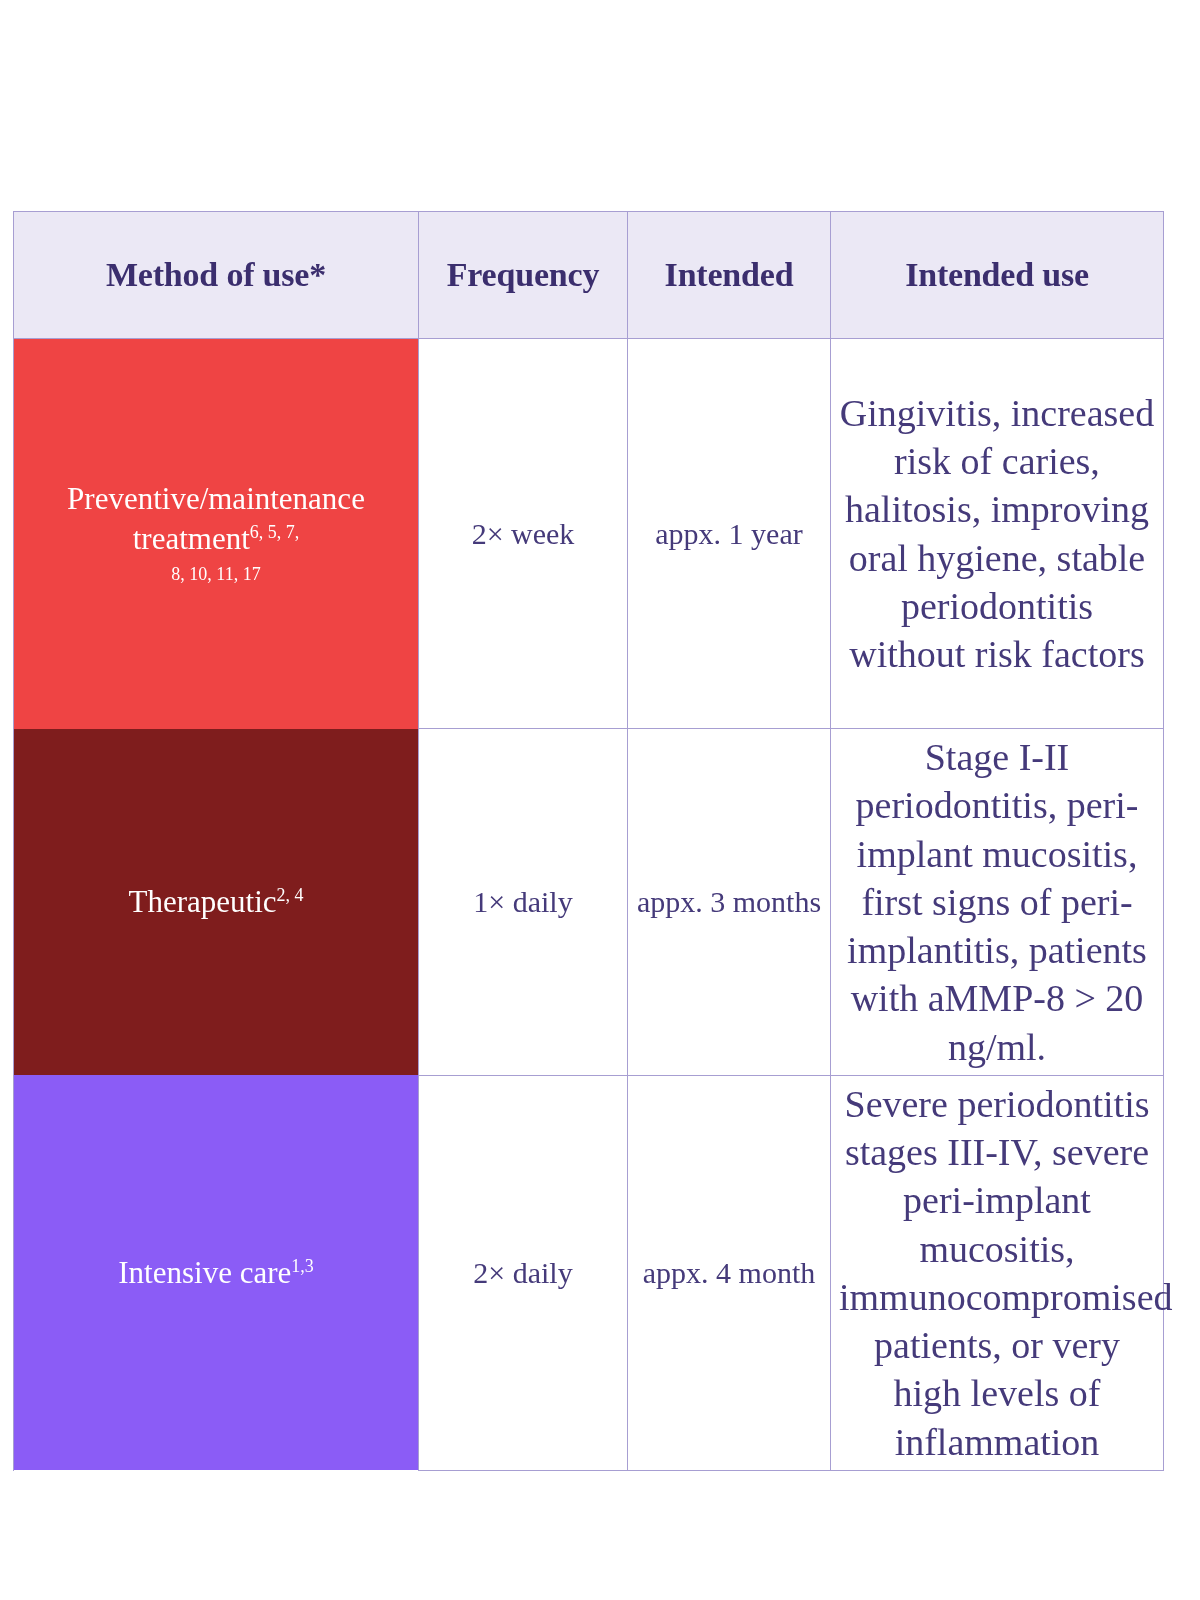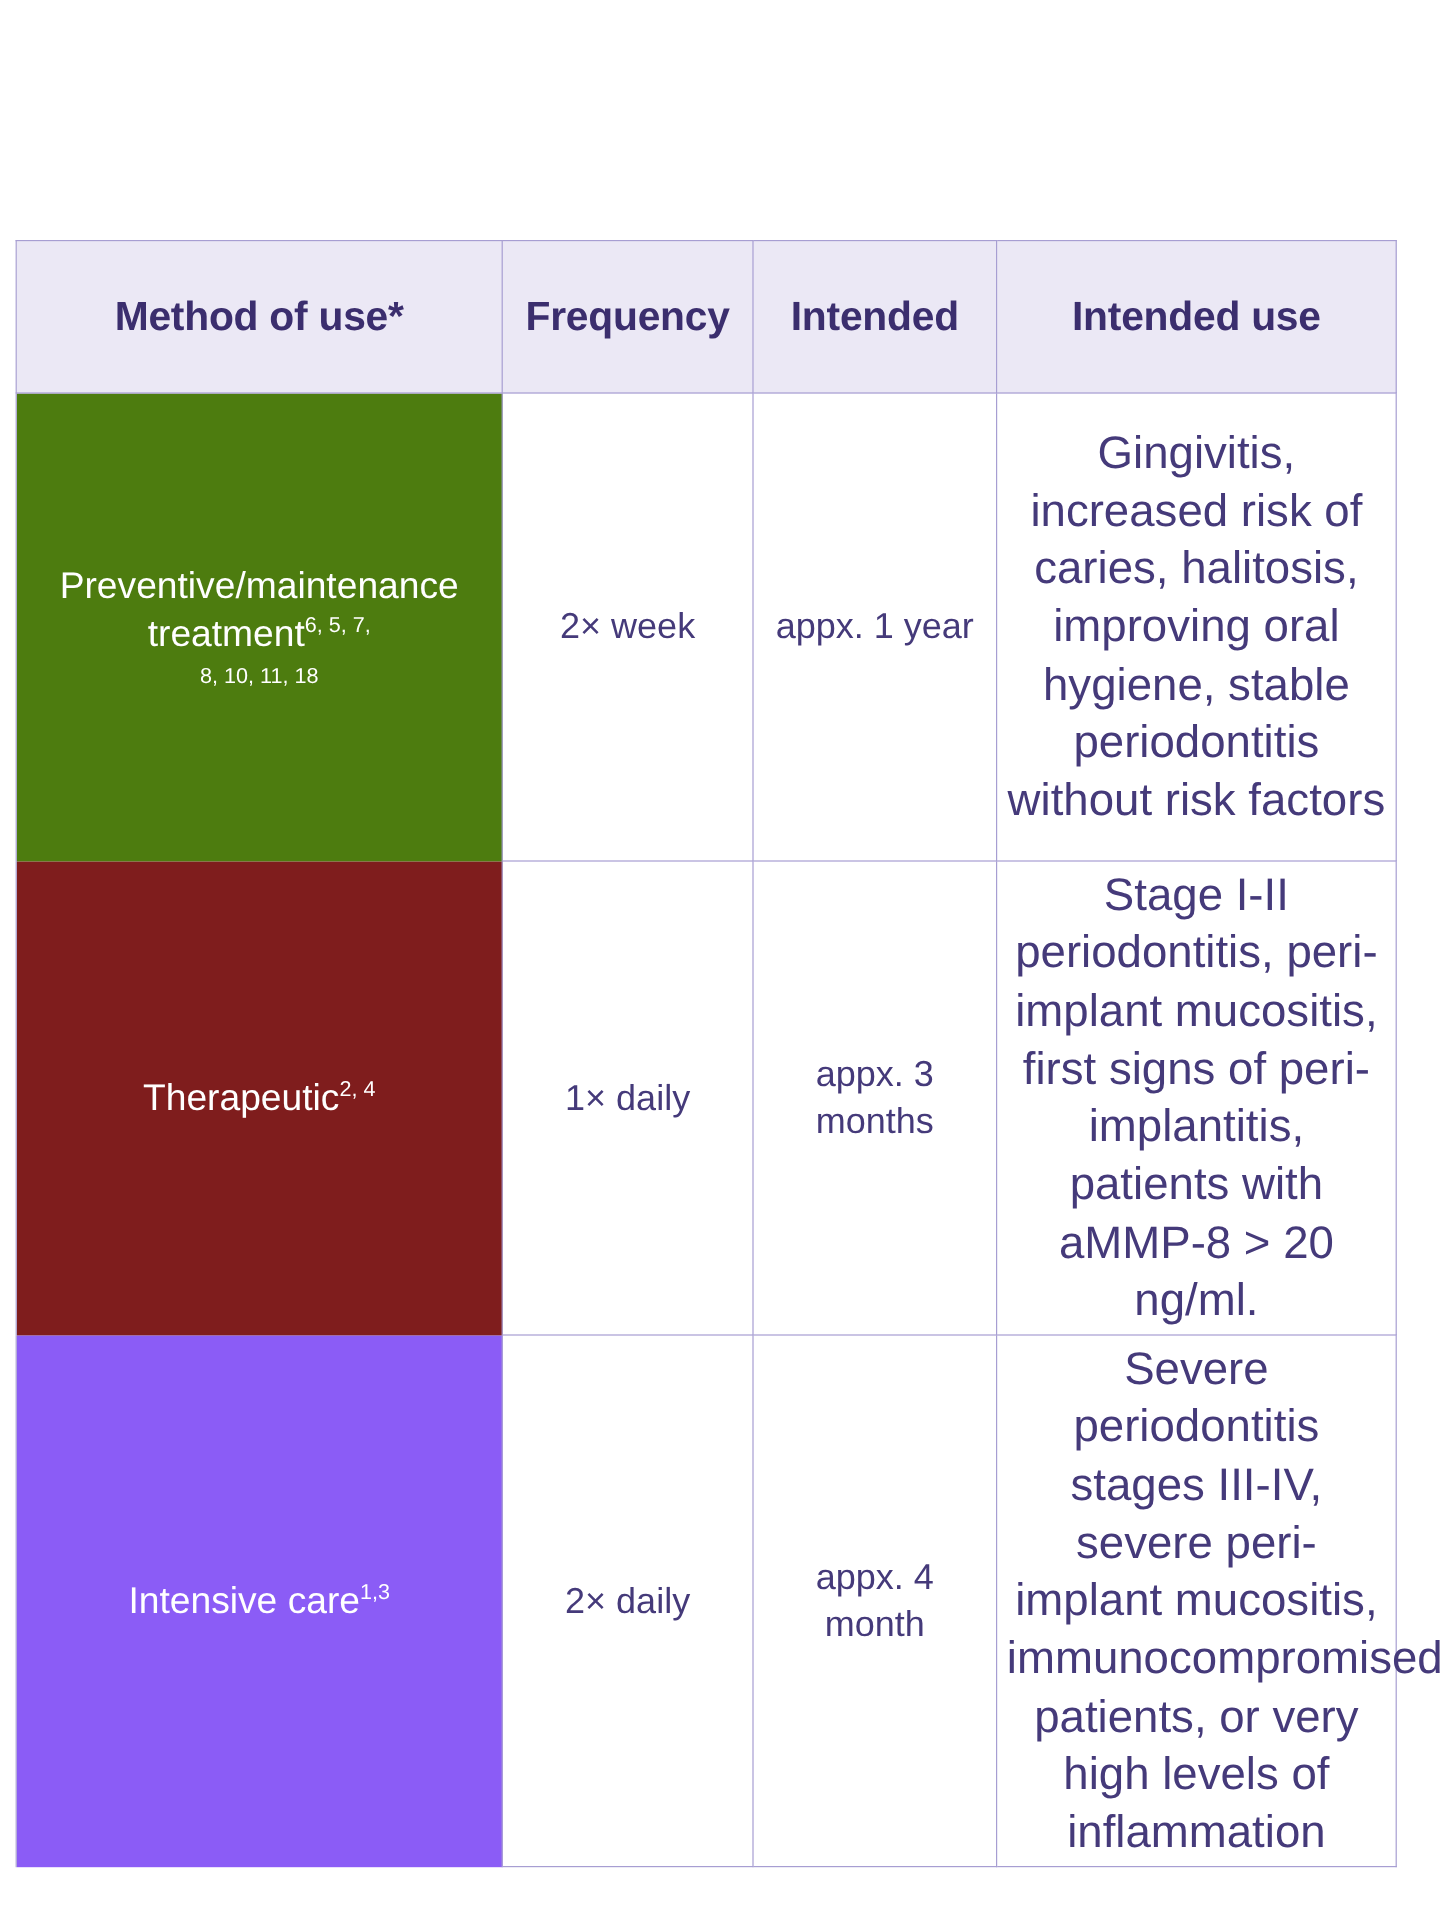--- a/index.html
+++ b/index.html
@@ -17,22 +17,23 @@
 
   .page {
     position: relative;
     width: 1200px;
     height: 1600px;
   }
 
   .table-wrap {
     position: absolute;
     left: 13px;
-    top: 200px;
+    top: 211px;
     width: 1150px;
+    font-family: Liberation Serif, serif;
   }
 
   table.matrix {
     border-collapse: collapse;
     table-layout: fixed;
     width: 1150px;
   }
 
   table.matrix col.c-method    { width: 405px; }
   table.matrix col.c-frequency { width: 209px; }
@@ -67,21 +68,21 @@
     color: #453a7a;
   }
 
   td.method {
     color: #ffffff;
     font-size: 31px;
     line-height: 1.28;
     border-left-color: transparent;
   }
 
-  tbody tr.row-preventive td.method { background: #4d7c0f; }
+  tbody tr.row-preventive td.method { background: #ef4444; }
   tbody tr.row-therapeutic td.method { background: #7f1d1d; }
   tbody tr.row-intensive  td.method { background: #8b5cf6; }
 
   tbody tr.row-preventive td.method,
   tbody tr.row-therapeutic td.method,
   tbody tr.row-intensive td.method {
     border-top-color: transparent;
     border-bottom-color: transparent;
   }
 
@@ -131,21 +132,21 @@
           <th>Frequency</th>
           <th>Intended</th>
           <th>Intended use</th>
         </tr>
       </thead>
       <tbody>
 
         <tr class="row-preventive">
           <td class="method">
             <span>Preventive/maintenance treatment</span><span class="sup">6, 5, 7,</span>
-            <span class="sup-line2">8, 10, 11, 18</span>
+            <span class="sup-line2">8, 10, 11, 17</span>
           </td>
           <td class="frequency">2× week</td>
           <td class="control">appx. 1 year</td>
           <td class="intended">Gingivitis, increased risk of caries, halitosis, improving oral hygiene, stable periodontitis without risk factors</td>
         </tr>
 
         <tr class="row-therapeutic">
           <td class="method">
             <span>Therapeutic</span><span class="sup">2, 4</span>
           </td>

